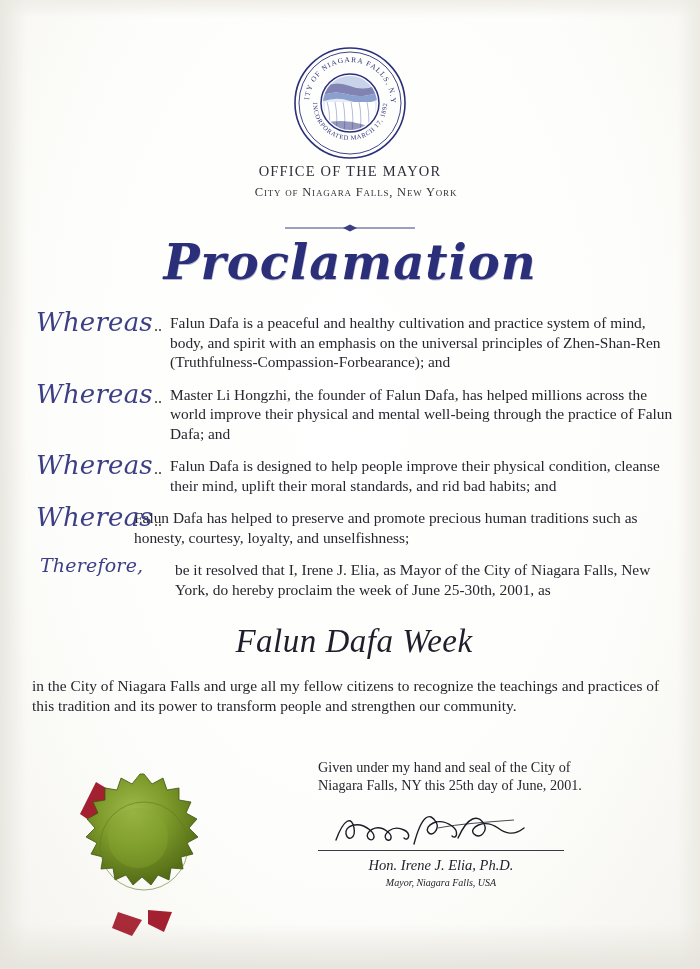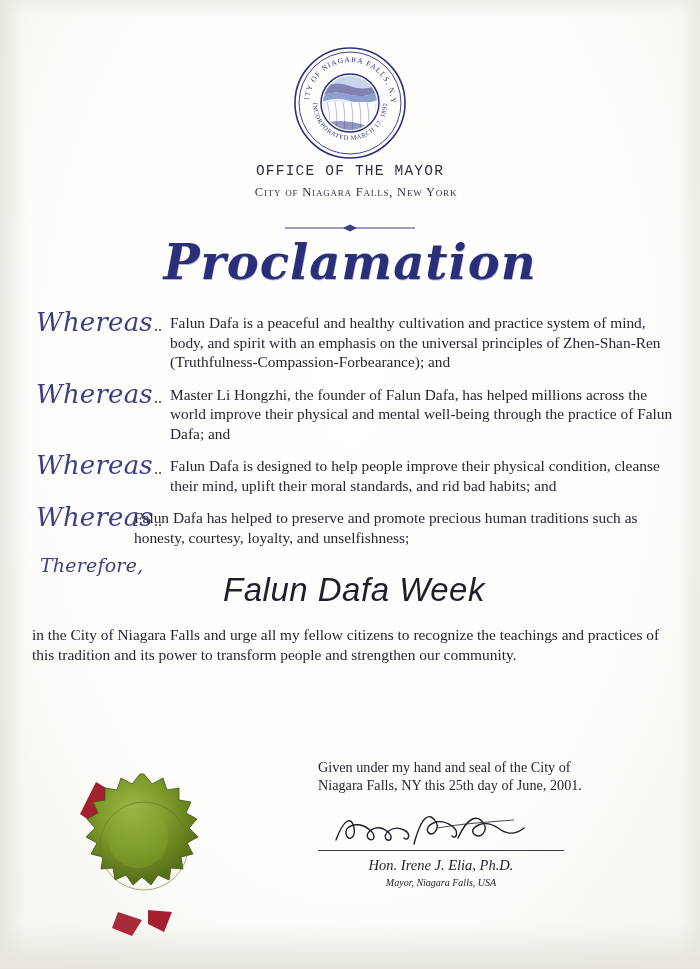--- a/index.html
+++ b/index.html
@@ -58,21 +58,21 @@
     width: 118px;
     height: 118px;
   }
 
   
   .office-line {
     position: absolute;
     top: 163px;
     left: 0; right: 0;
     text-align: center;
-    font-family: Liberation Mono, monospace;
+    font-family: Liberation Serif, serif;
     font-size: 14.5px;
     letter-spacing: 1.2px;
     color: #2f2f3a;
   }
   .city-line {
     position: absolute;
     top: 185px;
     left: 12px; right: 0;
     text-align: center;
     font-family: "Liberation Serif", serif;
@@ -150,21 +150,21 @@
   .clause.c1 .clause-body { margin-left: 140px; }
   .clause.c2 .clause-body { margin-left: 140px; }
   .clause.c3 .clause-body { margin-left: 140px; }
   .clause.c4 .clause-body { margin-left: 104px; }
   .clause.c5 .clause-body { margin-left: 145px; }
 
   
   .week-title {
     margin: 24px 0 16px 0;
     text-align: center;
-    font-family: Liberation Sans, sans-serif;
+    font-family: Liberation Serif, serif;
     font-style: italic;
     font-size: 33px;
     letter-spacing: 0.5px;
     color: #1f1f2b;
   }
 
   .closing-para {
     font-family: "Liberation Serif", serif;
     font-size: 15.4px;
     line-height: 20px;
@@ -312,20 +312,21 @@
     </div>
 
     <div class="clause c4">
       <span class="clause-lead">Whereas</span>
       <span class="clause-dots" style="left:124px;">..</span>
       <div class="clause-body">Falun Dafa has helped to preserve and promote precious human traditions such as honesty, courtesy, loyalty, and unselfishness;</div>
     </div>
 
     <div class="clause c5">
       <span class="clause-lead therefore">Therefore,</span>
+      <div class="clause-body">be it resolved that I, Irene J. Elia, as Mayor of the City of Niagara Falls, New York, do hereby proclaim the week of June 25-30th, 2001, as</div>
     </div>
 
     <div class="week-title">Falun Dafa Week</div>
 
     <div class="closing-para">in the City of Niagara Falls and urge all my fellow citizens to recognize the teachings and practices of this tradition and its power to transform people and strengthen our community.</div>
   </div>
 
   <div class="gold-seal">
     <svg viewBox="0 0 186 176" width="186" height="176" xmlns="http://www.w3.org/2000/svg">
       <defs>

